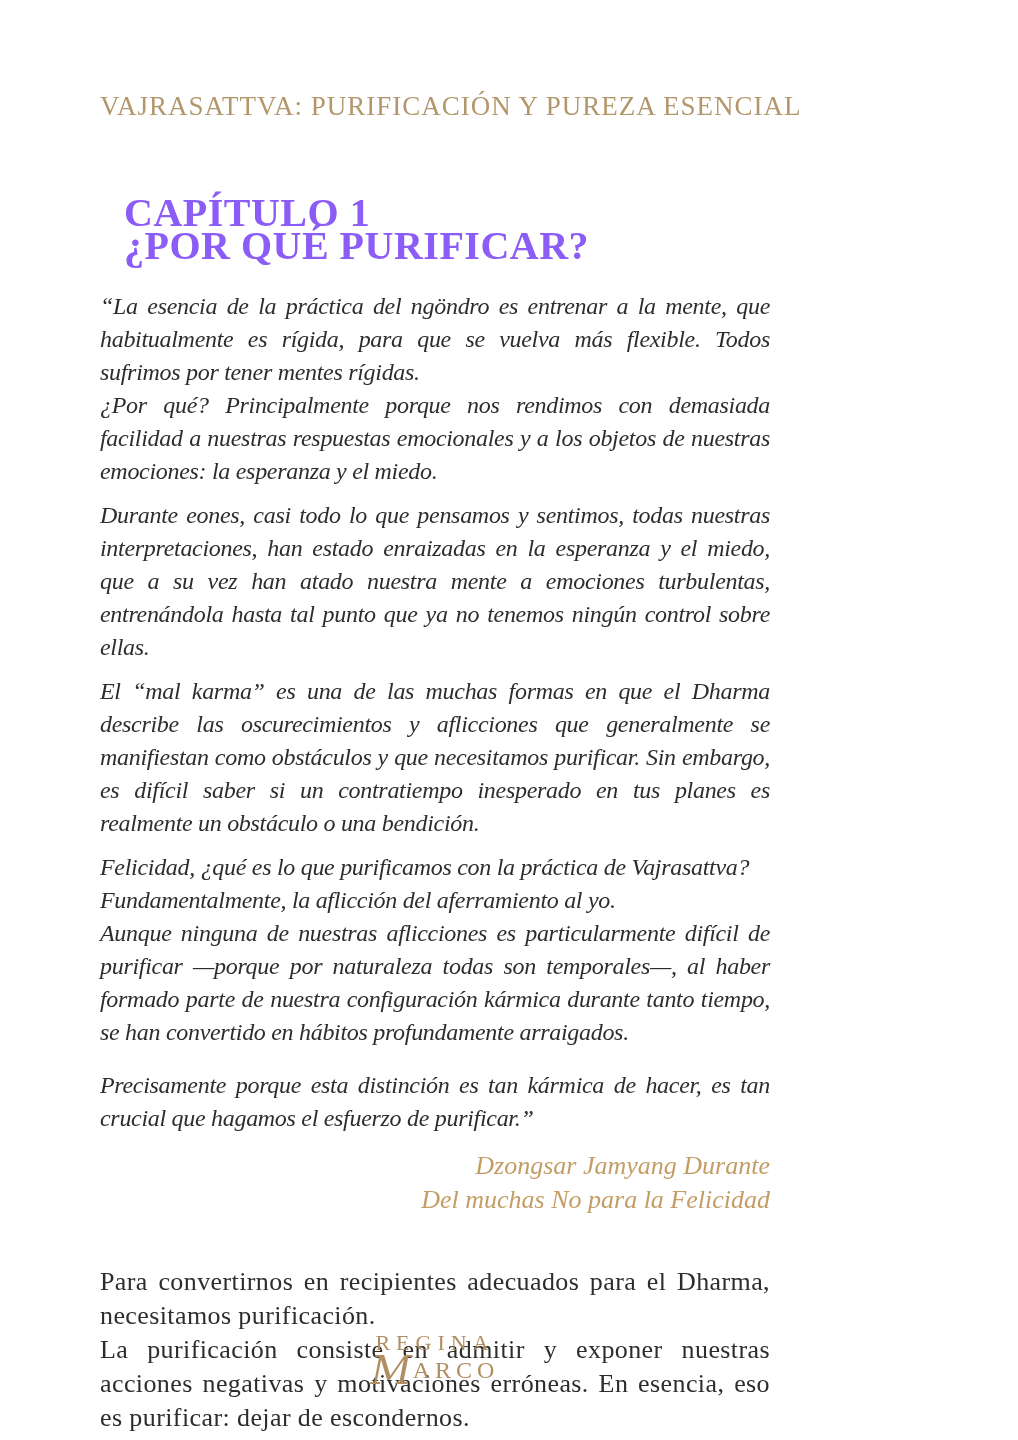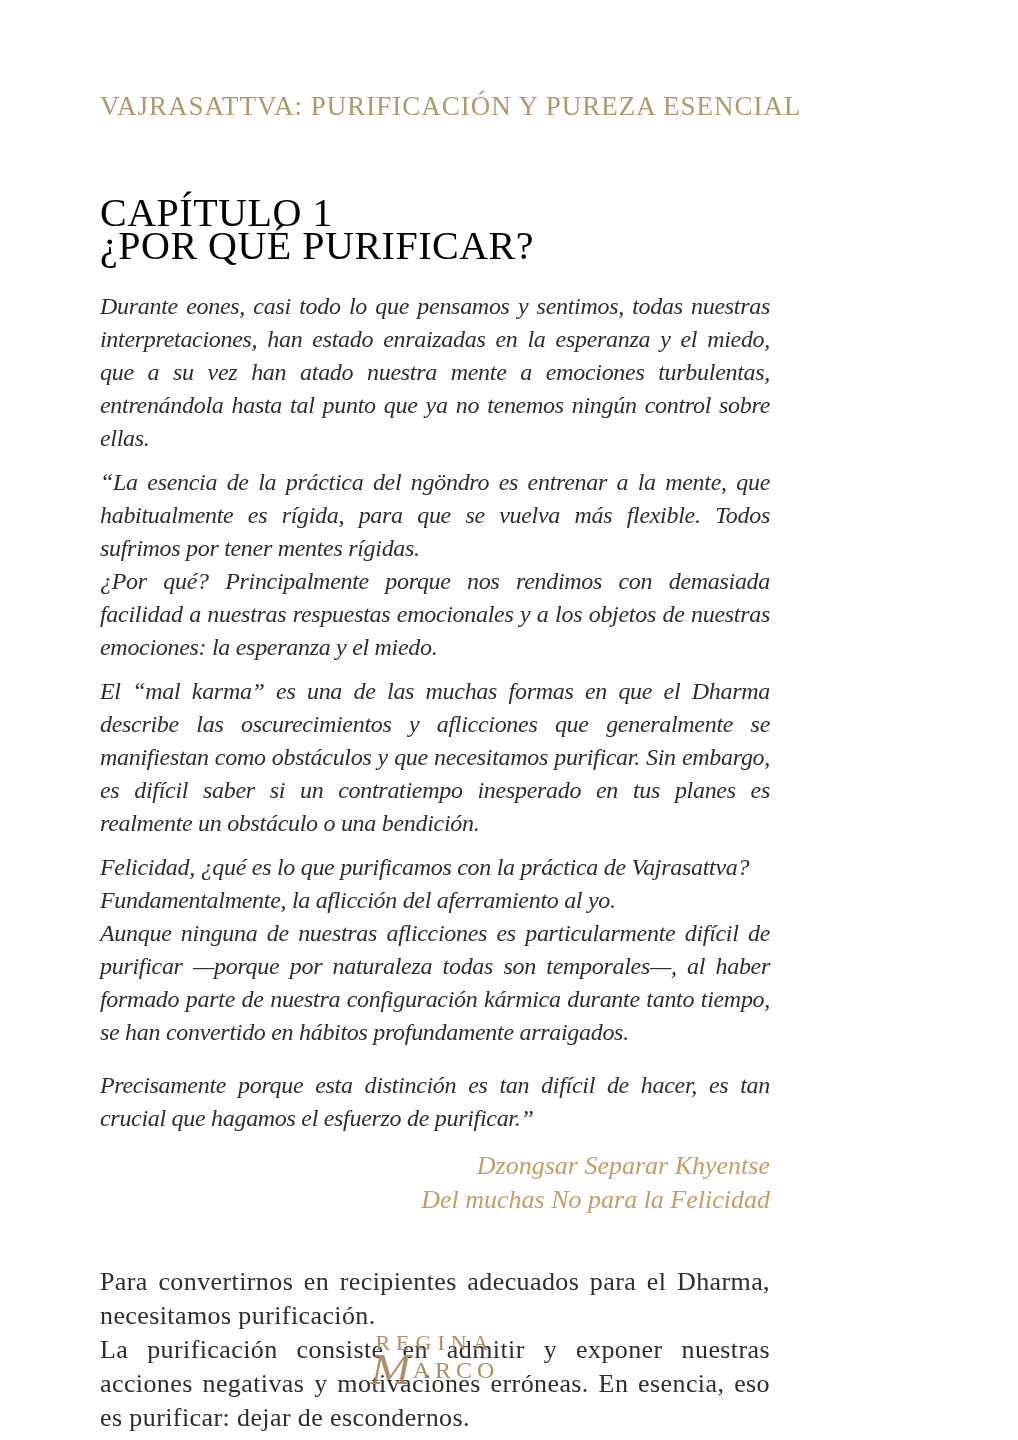--- a/index.html
+++ b/index.html
@@ -24,25 +24,26 @@
     font-size: 27px;
     line-height: 32px;
     letter-spacing: 1px;
     color: #b3976c;
     font-weight: 400;
     white-space: nowrap;
   }
   
   .chapter-title {
     margin-top: 74px;
-    color: #000000;
+    color: #8b5cf6;
     font-size: 40px;
     line-height: 33px;
     letter-spacing: 0.5px;
-    font-weight: 400;
+    font-weight: 700;
+    margin-left: 24px;
   }
   .chapter-title .line { display: block; }
   
   .quote-block {
     margin-top: 28px;
     padding-right: 27px; 
     font-style: italic;
     font-size: 24px;
     line-height: 33px;
     letter-spacing: -0.3px;
@@ -118,46 +119,46 @@
   <div class="running-header">VAJRASATTVA: PURIFICACIÓN Y PUREZA ESENCIAL</div>
 
   <h1 class="chapter-title" style="margin-bottom:0;">
     <span class="line">CAPÍTULO 1</span>
     <span class="line">¿POR QUÉ PURIFICAR?</span>
   </h1>
 
   <div class="quote-block">
 
     <div class="qgroup">
-      <p>Durante eones, casi todo lo que pensamos y sentimos, todas nuestras interpretaciones, han estado enraizadas en la esperanza y el miedo, que a su vez han atado nuestra mente a emociones turbulentas, entrenándola hasta tal punto que ya no tenemos ningún control sobre ellas.</p>
+      <p>“La esencia de la práctica del ngöndro es entrenar a la mente, que habitualmente es rígida, para que se vuelva más flexible. Todos sufrimos por tener mentes rígidas.</p>
+      <p>¿Por qué? Principalmente porque nos rendimos con demasiada facilidad a nuestras respuestas emocionales y a los objetos de nuestras emociones: la esperanza y el miedo.</p>
     </div>
 
     <div class="qgroup">
-      <p>“La esencia de la práctica del ngöndro es entrenar a la mente, que habitualmente es rígida, para que se vuelva más flexible. Todos sufrimos por tener mentes rígidas.</p>
-      <p>¿Por qué? Principalmente porque nos rendimos con demasiada facilidad a nuestras respuestas emocionales y a los objetos de nuestras emociones: la esperanza y el miedo.</p>
+      <p>Durante eones, casi todo lo que pensamos y sentimos, todas nuestras interpretaciones, han estado enraizadas en la esperanza y el miedo, que a su vez han atado nuestra mente a emociones turbulentas, entrenándola hasta tal punto que ya no tenemos ningún control sobre ellas.</p>
     </div>
 
     <div class="qgroup">
       <p>El “mal karma” es una de las muchas formas en que el Dharma describe las oscurecimientos y aflicciones que generalmente se manifiestan como obstáculos y que necesitamos purificar. Sin embargo, es difícil saber si un contratiempo inesperado en tus planes es realmente un obstáculo o una bendición.</p>
     </div>
 
     <div class="qgroup pre-final">
       <p>Felicidad, ¿qué es lo que purificamos con la práctica de Vajrasattva?</p>
       <p>Fundamentalmente, la aflicción del aferramiento al yo.</p>
       <p>Aunque ninguna de nuestras aflicciones es particularmente difícil de purificar —porque por naturaleza todas son temporales—, al haber formado parte de nuestra configuración kármica durante tanto tiempo, se han convertido en hábitos profundamente arraigados.</p>
     </div>
 
     <div class="qgroup last-gap">
-      <p>Precisamente porque esta distinción es tan difícil de hacer, es tan crucial que hagamos el esfuerzo de purificar.”</p>
+      <p>Precisamente porque esta distinción es tan kármica de hacer, es tan crucial que hagamos el esfuerzo de purificar.”</p>
     </div>
 
   </div>
 
   <div class="attribution">
-    <span class="line">Dzongsar Separar Khyentse</span>
+    <span class="line">Dzongsar Jamyang Durante</span>
     <span class="line">Del muchas No para la Felicidad</span>
   </div>
 
   <div class="body-block">
     <p>Para convertirnos en recipientes adecuados para el Dharma, necesitamos purificación.</p>
     <p>La purificación consiste en admitir y exponer nuestras acciones negativas y motivaciones erróneas. En esencia, eso es purificar: dejar de escondernos.</p>
     <p>Al inicio de este módulo es recomendable escribir todas tus negatividades del pasado.</p>
   </div>
 
   <div class="brand-logo">

